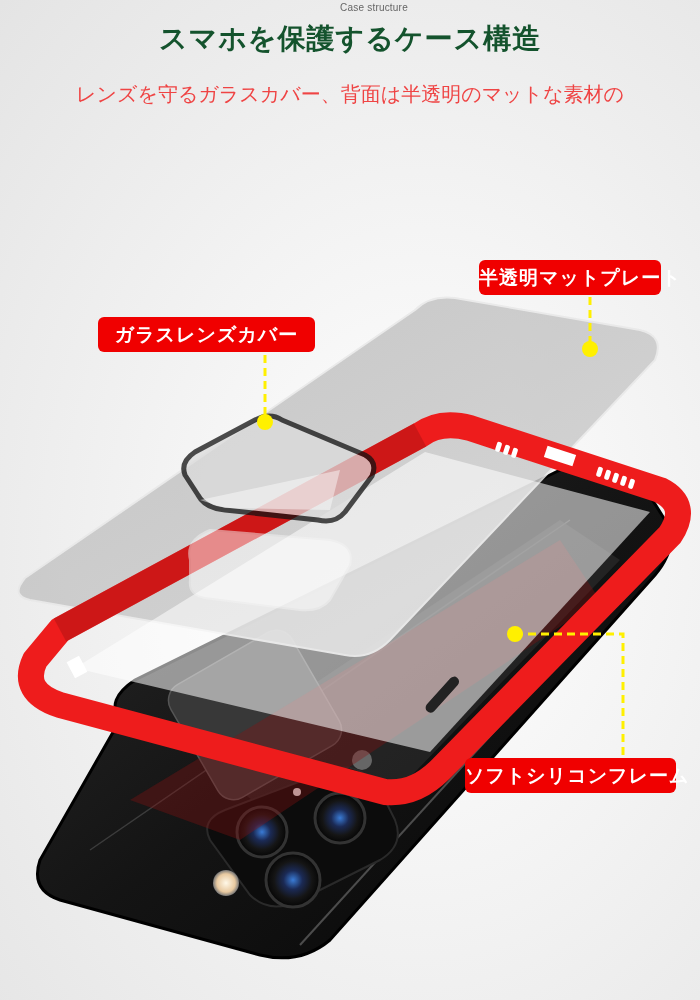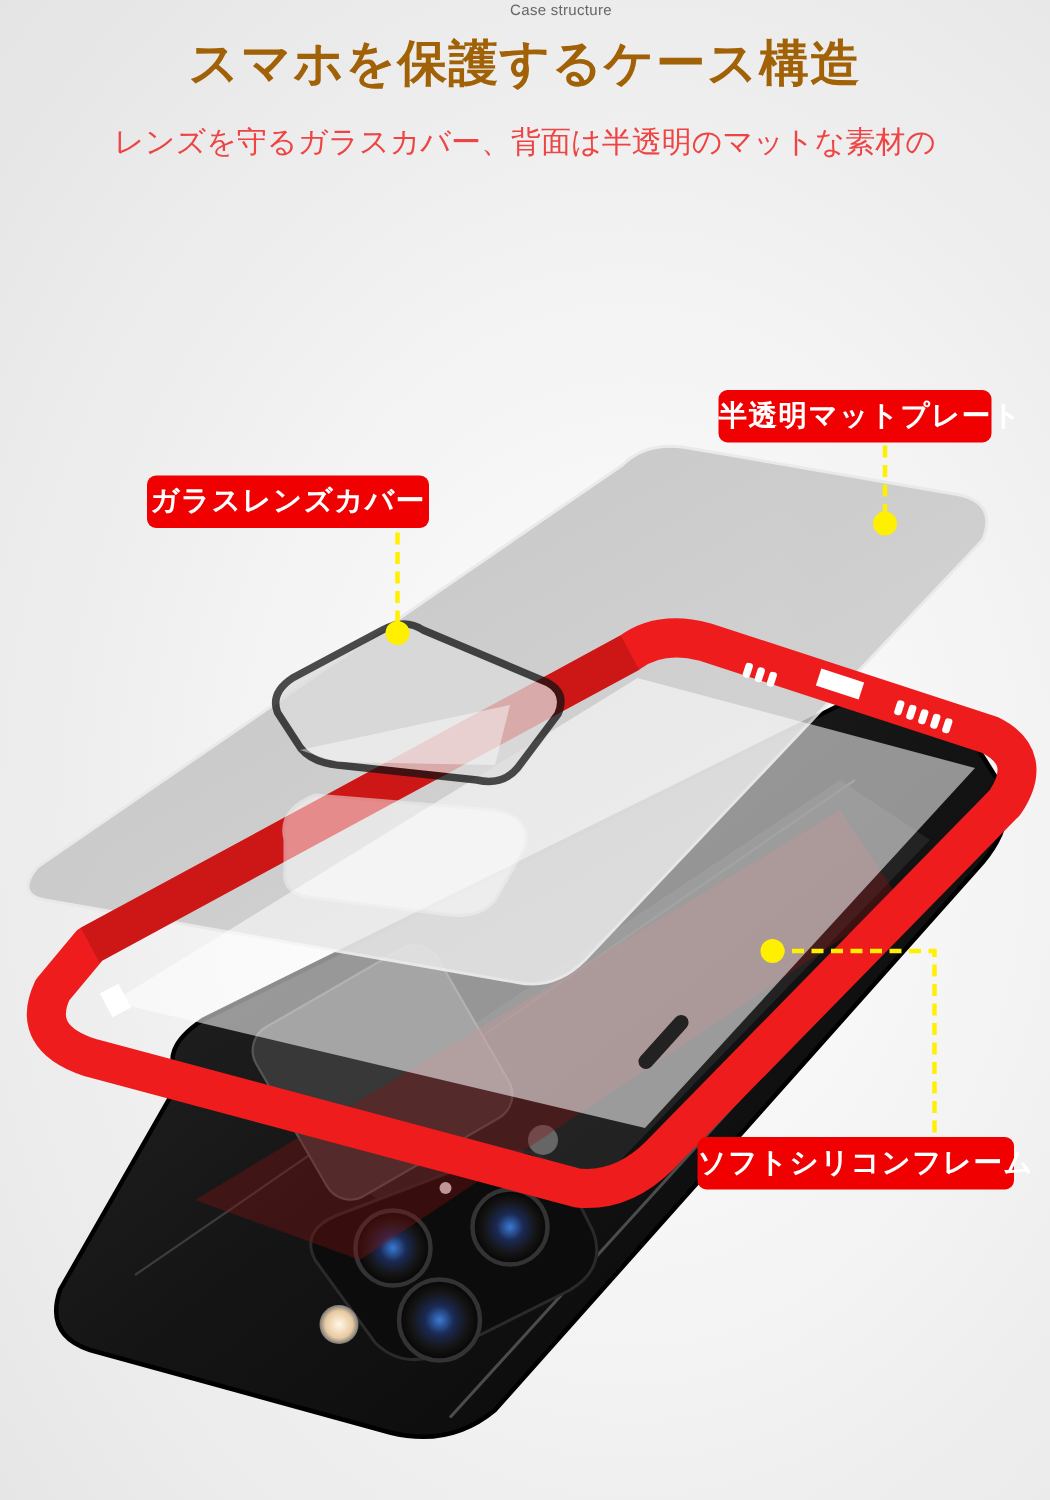--- a/index.html
+++ b/index.html
@@ -7,21 +7,21 @@
       width:700px; height:1000px; overflow:hidden; position:relative;
       background: radial-gradient(ellipse at 60% 55%, #ffffff 0%, #f3f3f3 45%, #e4e4e4 100%);
       font-family: "DejaVu Sans", sans-serif;
     }
     .subtitle {
       position:absolute; top:2px; left:0; width:700px; text-align:center;
       font-family:"Liberation Sans", sans-serif; font-size:10px; color:#666; letter-spacing:0.2px;padding-left:24px;
     }
     .title {
       position:absolute; top:20px; left:0; width:700px; text-align:center;
-      font-family:"DejaVu Sans", sans-serif; font-weight:bold; font-size:33px; color:#a16207; letter-spacing:1px;
+      font-family:"DejaVu Sans", sans-serif; font-weight:bold; font-size:28px; color:#14532d; letter-spacing:1px;
     }
     .desc {
       position:absolute; top:80px; left:0; width:700px; text-align:center;
       font-size:20px; line-height:28px; color:#ef4444;
     }
     .desc div { white-space:nowrap; }
     svg.art { position:absolute; left:0; top:0; }
     .label {
       position:absolute; background:#f00000; color:#fff; border-radius:6px;
       font-weight:bold; font-size:19px; line-height:35px; height:35px;
@@ -122,15 +122,15 @@
   <g>
     <line x1="590" y1="297" x2="590" y2="343" stroke="#fff000" stroke-width="3" stroke-dasharray="8,5"></line>
     <circle cx="590" cy="349" r="8" fill="#fff000"></circle>
   </g>
   <g>
     <polyline points="515,634 623,634 623,755" fill="none" stroke="#fff000" stroke-width="3" stroke-dasharray="8,5"></polyline>
     <circle cx="515" cy="634" r="8" fill="#fff000"></circle>
   </g>
 </svg>
 
-<div class="label" style="left:98px; top:317px; width:188px;">ガラスレンズカバー</div>
+<div class="label" style="left:98px; top:317px; width:217px;">ガラスレンズカバー</div>
 <div class="label" style="left:479px; top:260px; width:182px;">半透明マットプレート</div>
 <div class="label" style="left:465px; top:758px; width:211px;">ソフトシリコンフレーム</div>
 
 </body></html>

